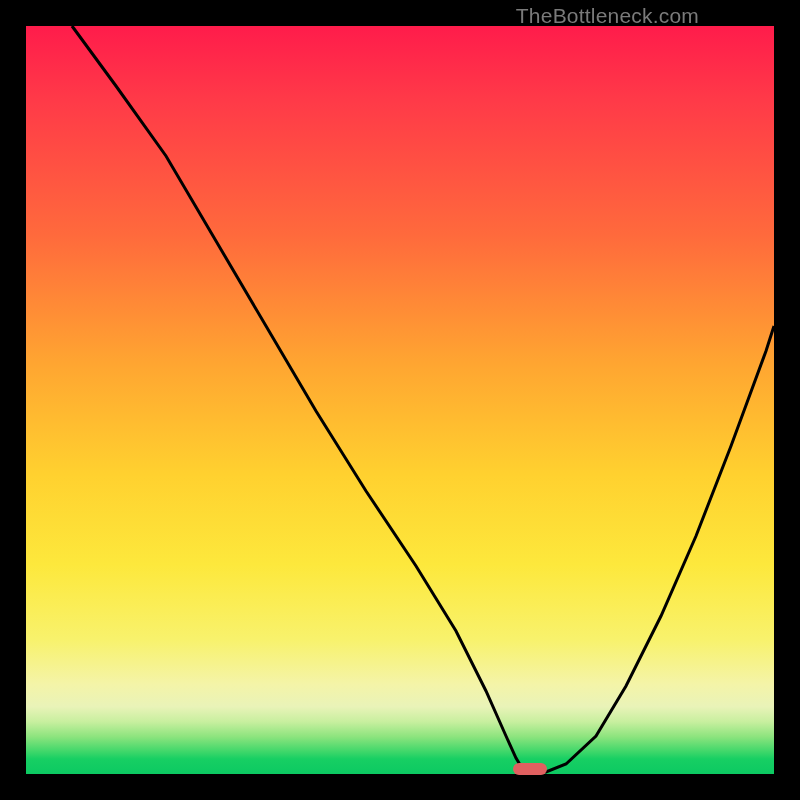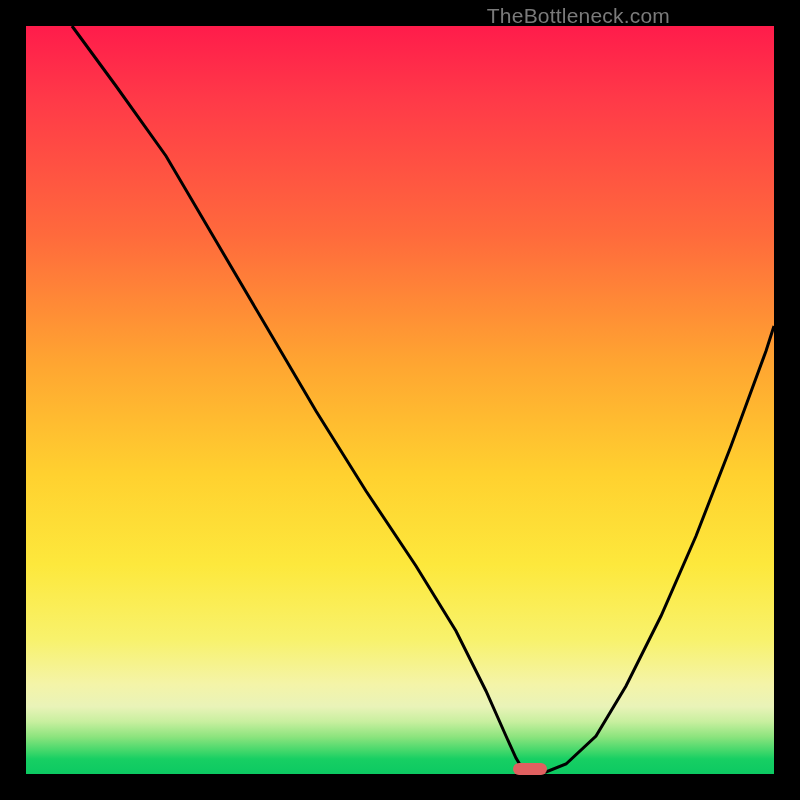--- a/index.html
+++ b/index.html
@@ -11,20 +11,21 @@
     overflow: hidden;
     font-family: Arial, Helvetica, sans-serif;
   }
   .frame {
     position: absolute;
     left: 0;
     top: 0;
     width: 680px;
     height: 800px;
     background: #000;
+    padding-left: 29px;
   }
   .plot {
     position: absolute;
     left: 26px;
     top: 26px;
     width: 748px;
     height: 748px;
     
     background: linear-gradient(
       to bottom,

